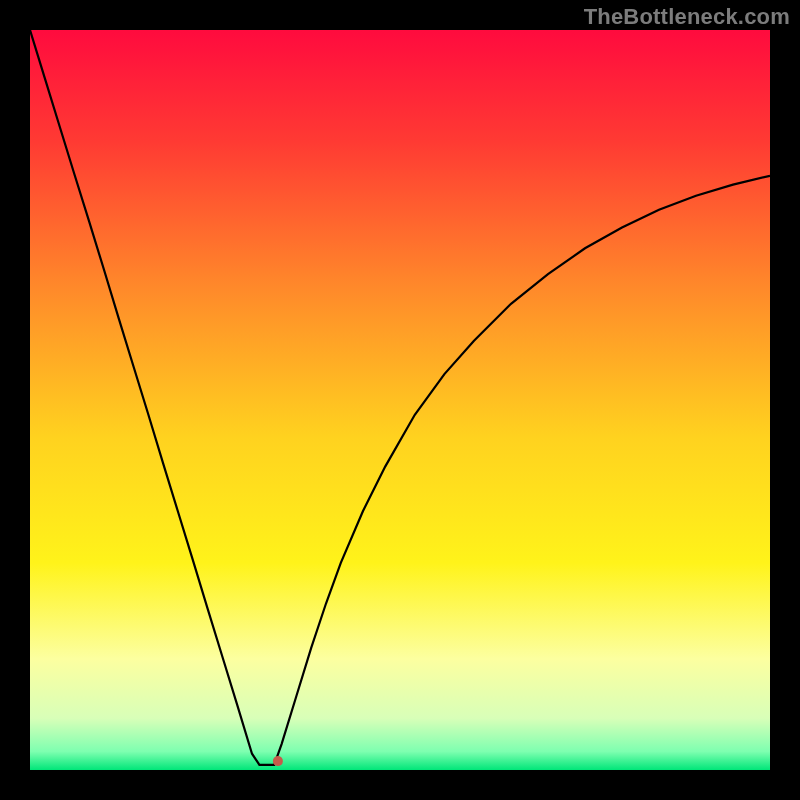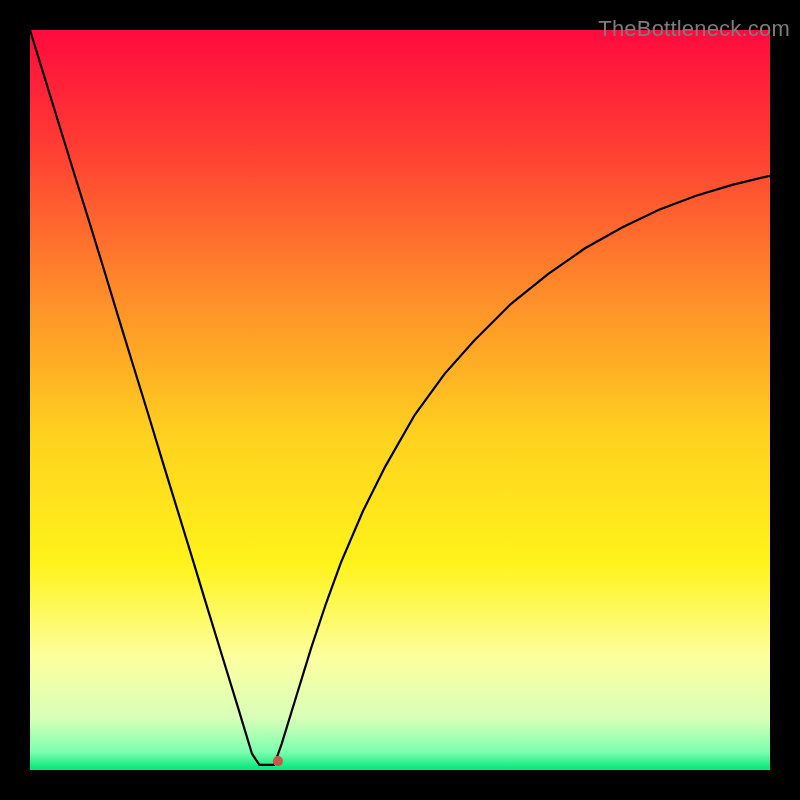--- a/index.html
+++ b/index.html
@@ -11,26 +11,26 @@
     font-family: Arial, Helvetica, sans-serif;
   }
   .frame {
     position: relative;
     width: 800px;
     height: 800px;
     background: #000;
   }
   .watermark {
     position: absolute;
-    top: 16px;
+    top: 4px;
     right: 10px;
     color: #7c7c7c;
     font-size: 22px;
     letter-spacing: 0.2px;
-    font-weight: 400;
+    font-weight: 700;
     z-index: 10;
   }
   .plot-outer {
     position: absolute;
     left: 30px;
     top: 30px;
     width: 740px;
     height: 740px;
     background: #000;
   }

